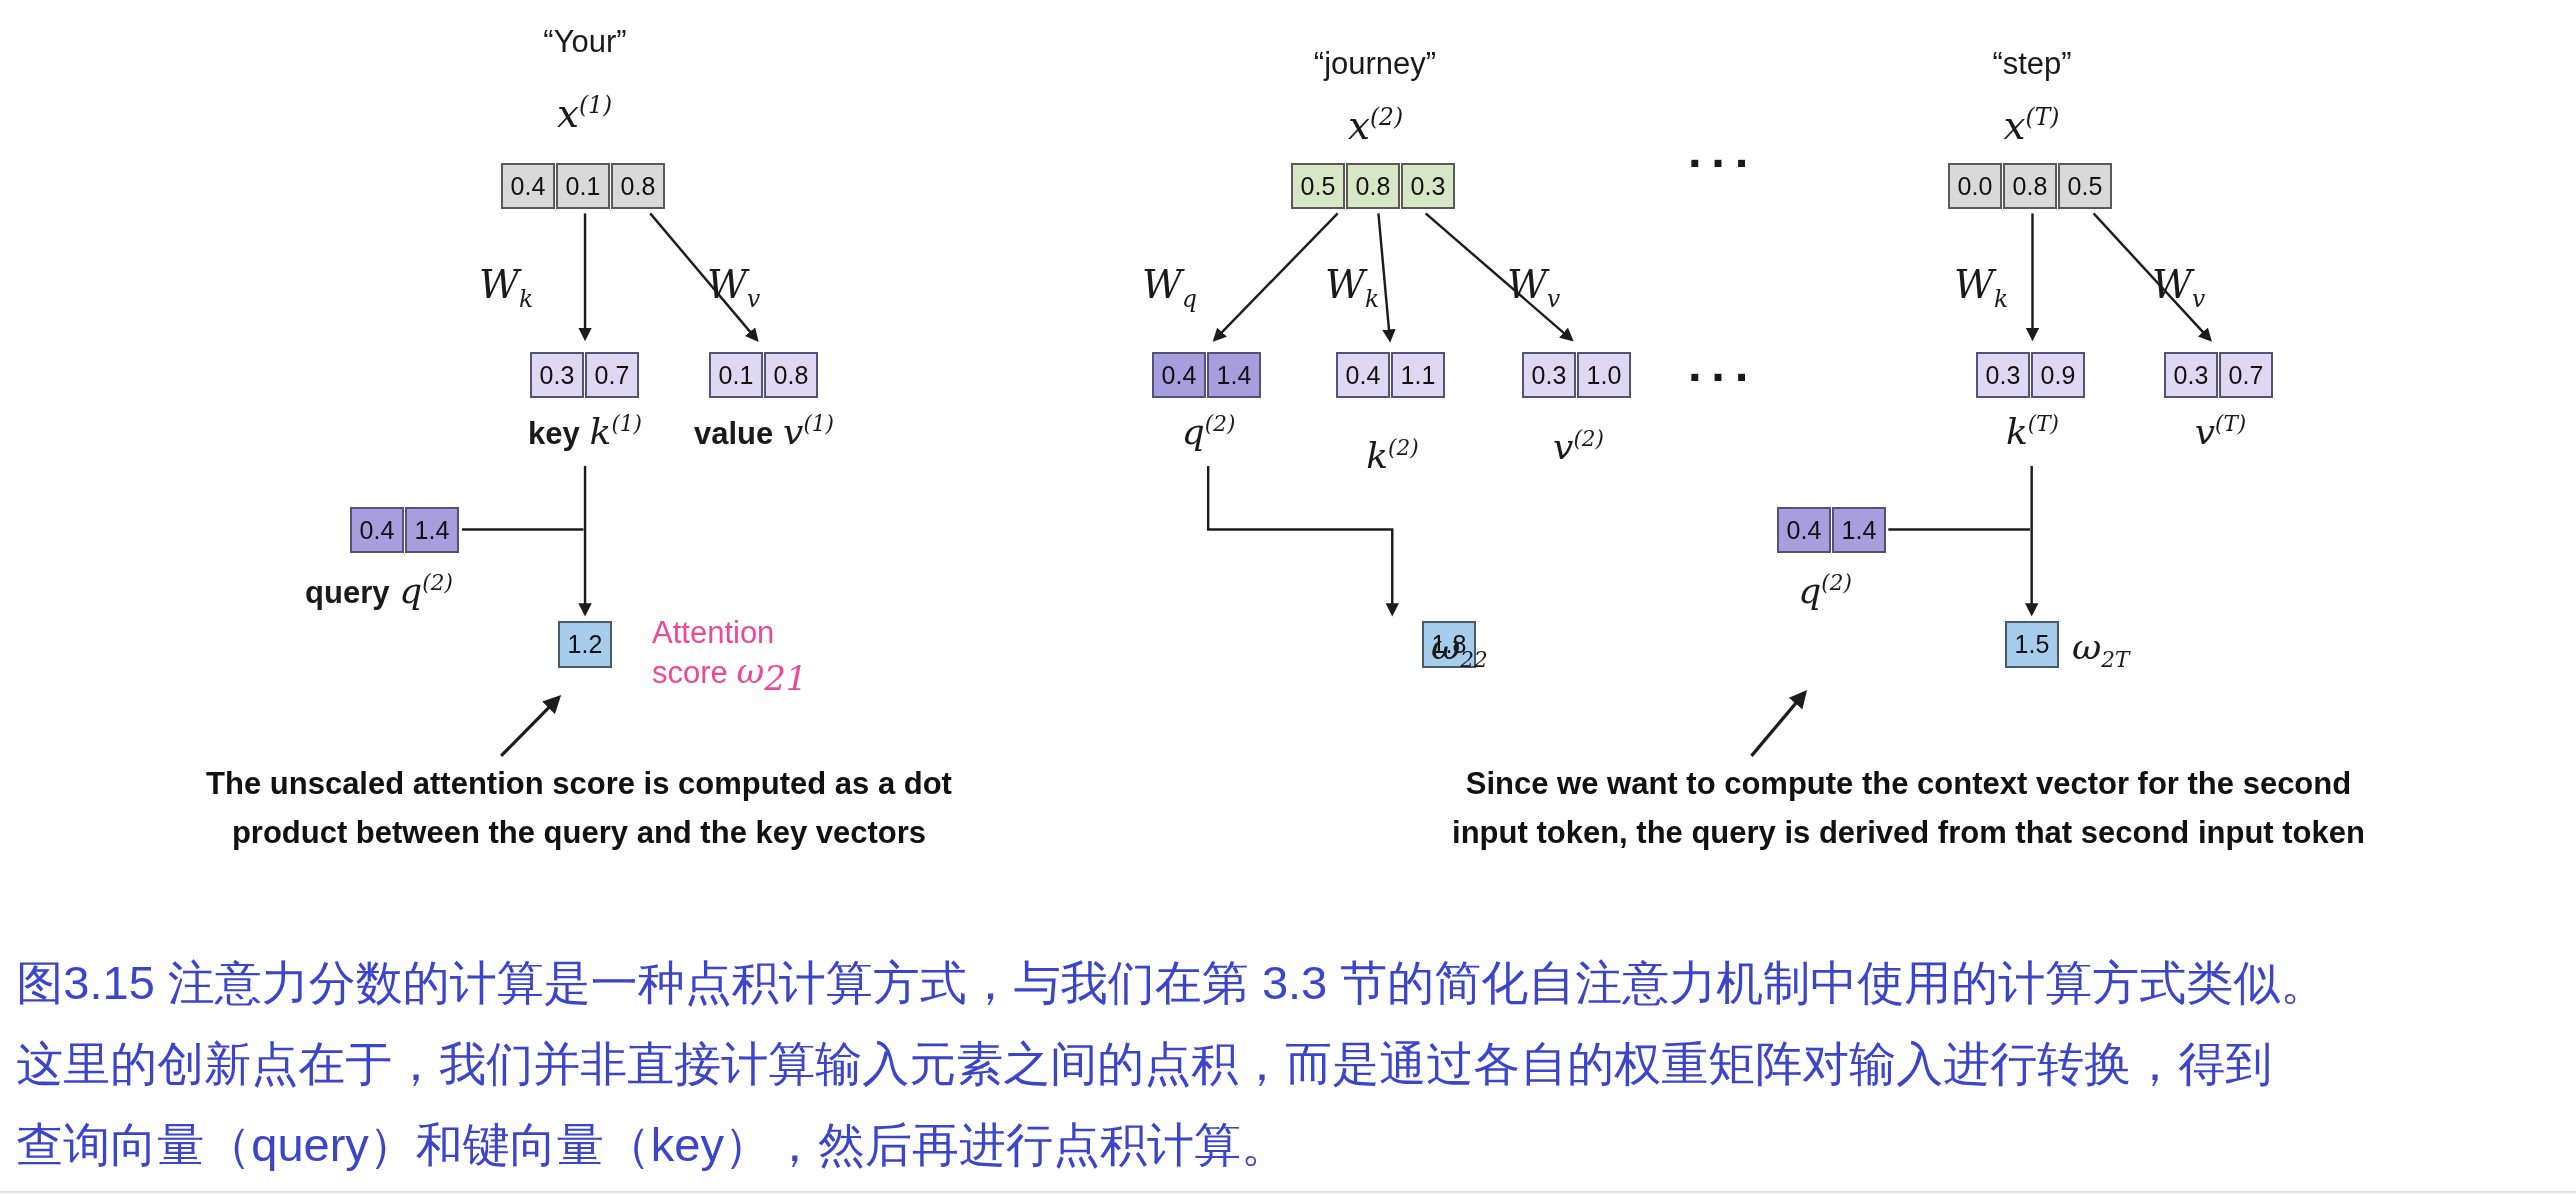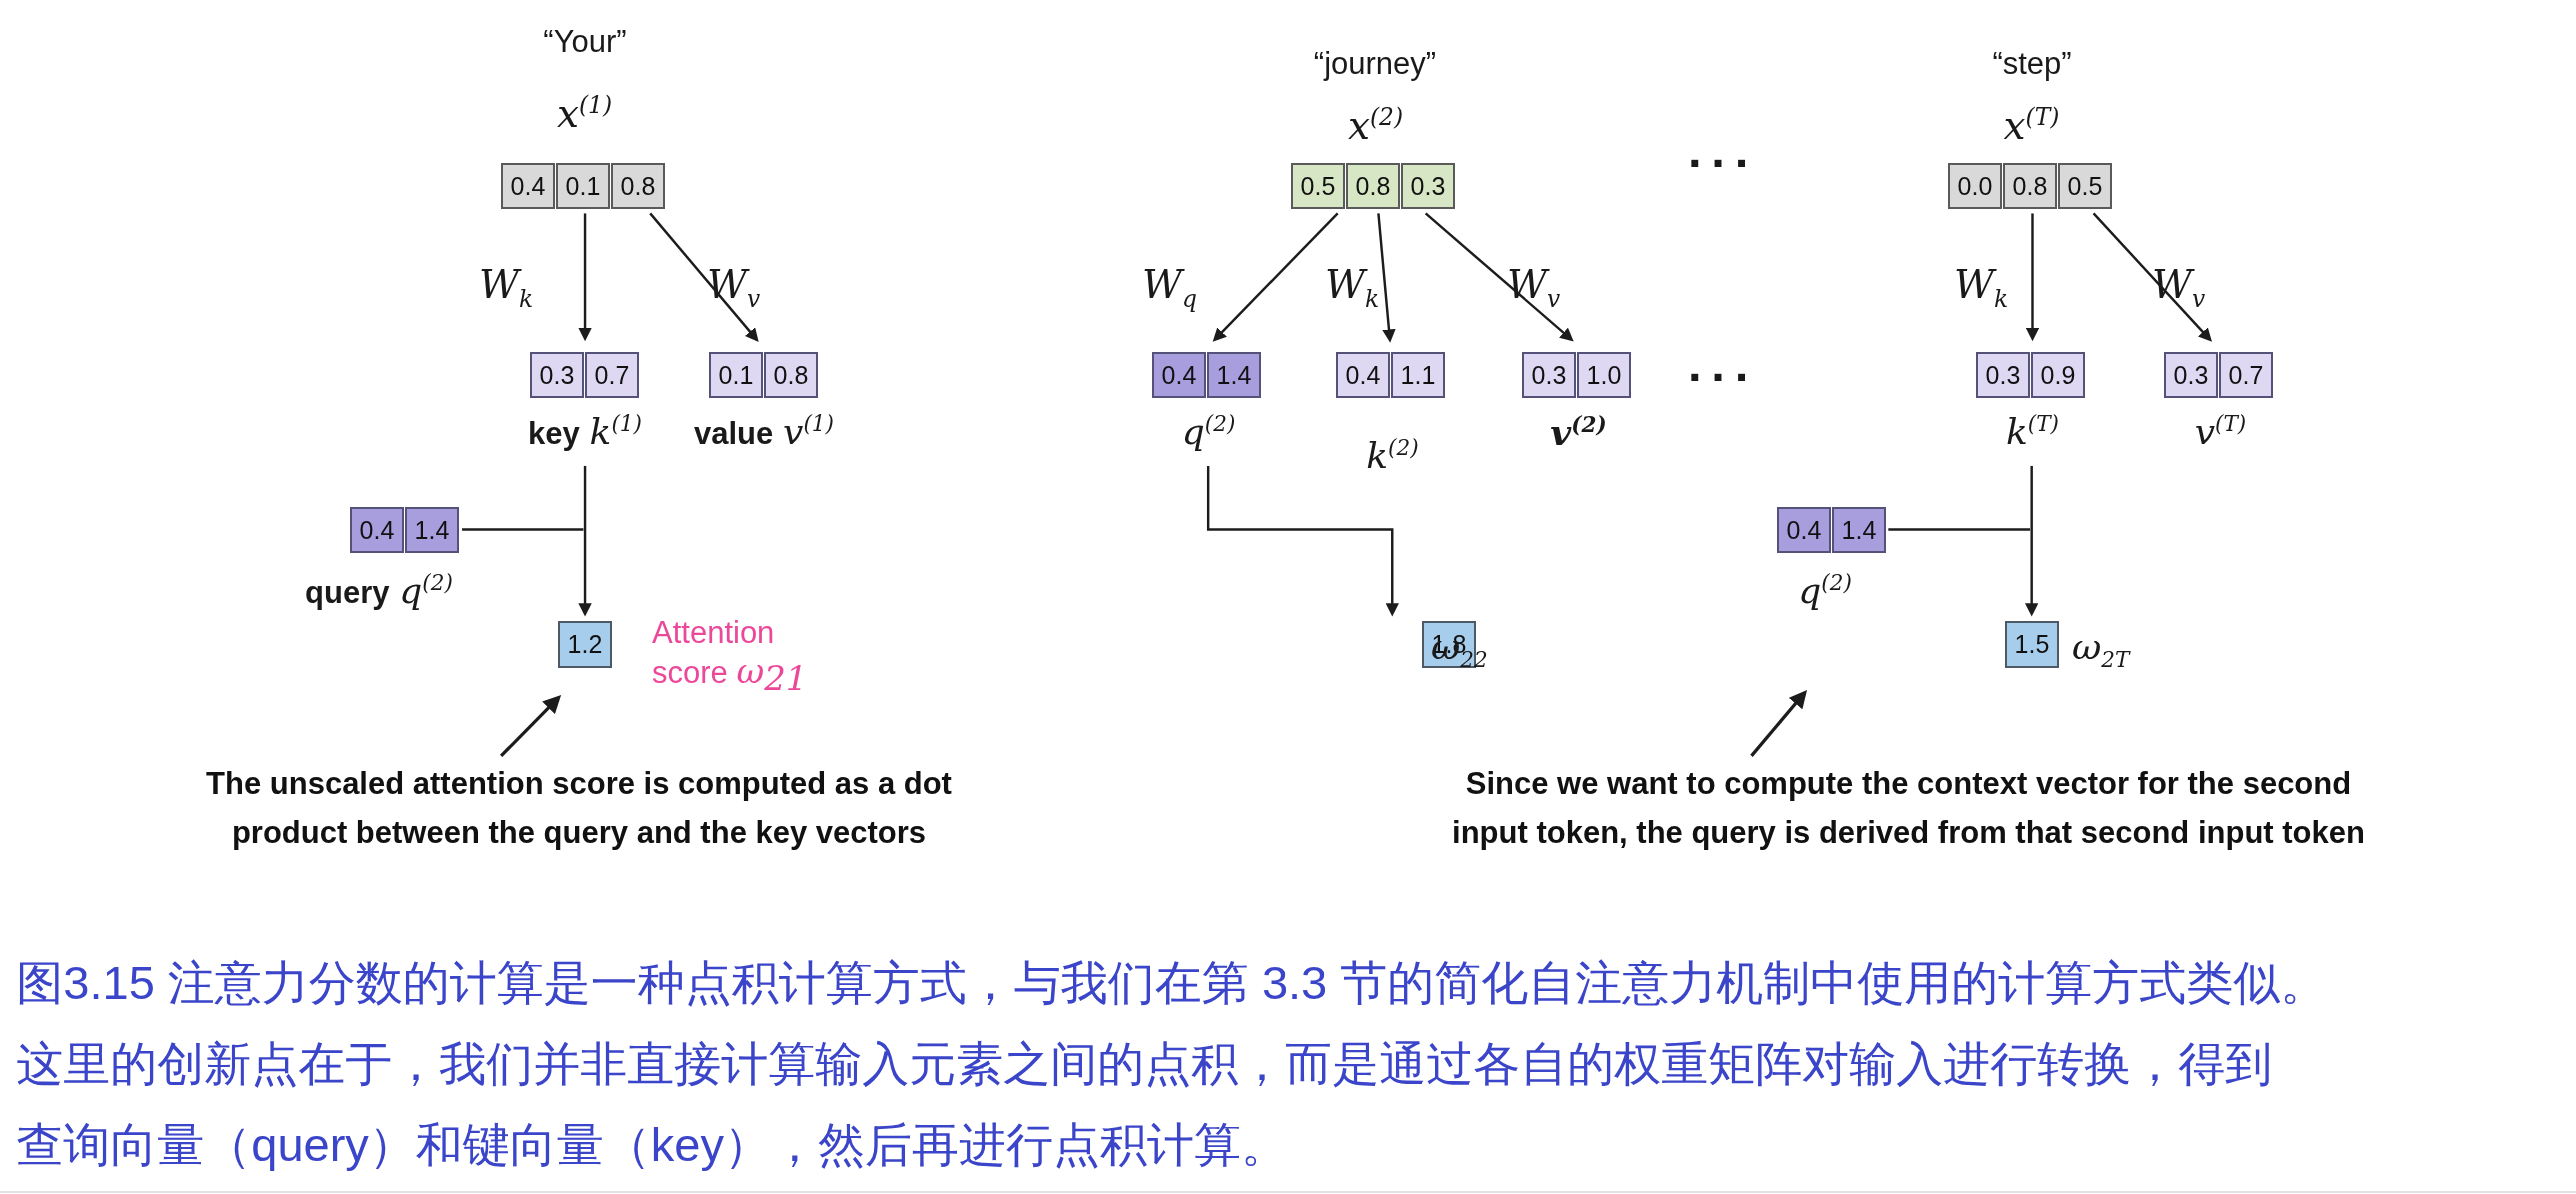--- a/index.html
+++ b/index.html
@@ -135,21 +135,21 @@
     <span class="box lav">0.4</span>
     <span class="box lav">1.1</span>
   </div>
   <div class="abs vecrow" style="left:1522px; top:352px;">
     <span class="box lav">0.3</span>
     <span class="box lav">1.0</span>
   </div>
 
   <div class="abs vlabel center" style="left:1127px; top:411px; width:163px;"><span class="m">q</span><sup class="m">(2)</sup></div>
   <div class="abs vlabel center" style="left:1311px; top:435px; width:163px;"><span class="m">k</span><sup class="m">(2)</sup></div>
-  <div class="abs vlabel center" style="left:1497px; top:411px; width:163px;font-weight:bold;"><span class="m">v</span><sup class="m">(2)</sup></div>
+  <div class="abs vlabel center" style="left:1497px; top:426px; width:163px;"><span class="m">v</span><sup class="m">(2)</sup></div>
 
   <div class="box blue scorebox" style="left:1422px; top:621px;">1.8</div>
   <div class="abs omega" style="left:1431px; top:626px;"><span class="m">ω</span><sub class="m">22</sub></div>
 
   <div class="abs ellipsis center" style="left:1658px; top:122px; width:130px;">...</div>
   <div class="abs ellipsis center" style="left:1658px; top:336px; width:130px;">...</div>
 
   <div class="abs token center" style="left:1910px; top:46px; width:244px;">“step”</div>
 
   <div class="abs xlabel center" style="left:1950px; top:103px; width:163px;"><span class="m">x</span><sup class="m">(T)</sup></div>

